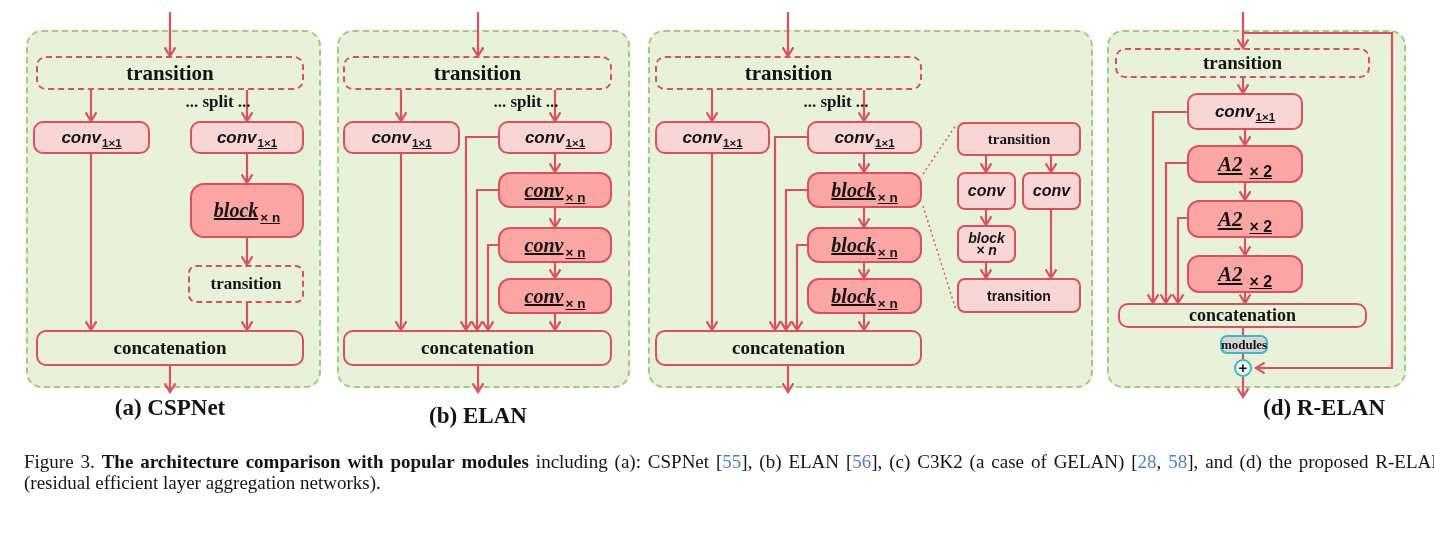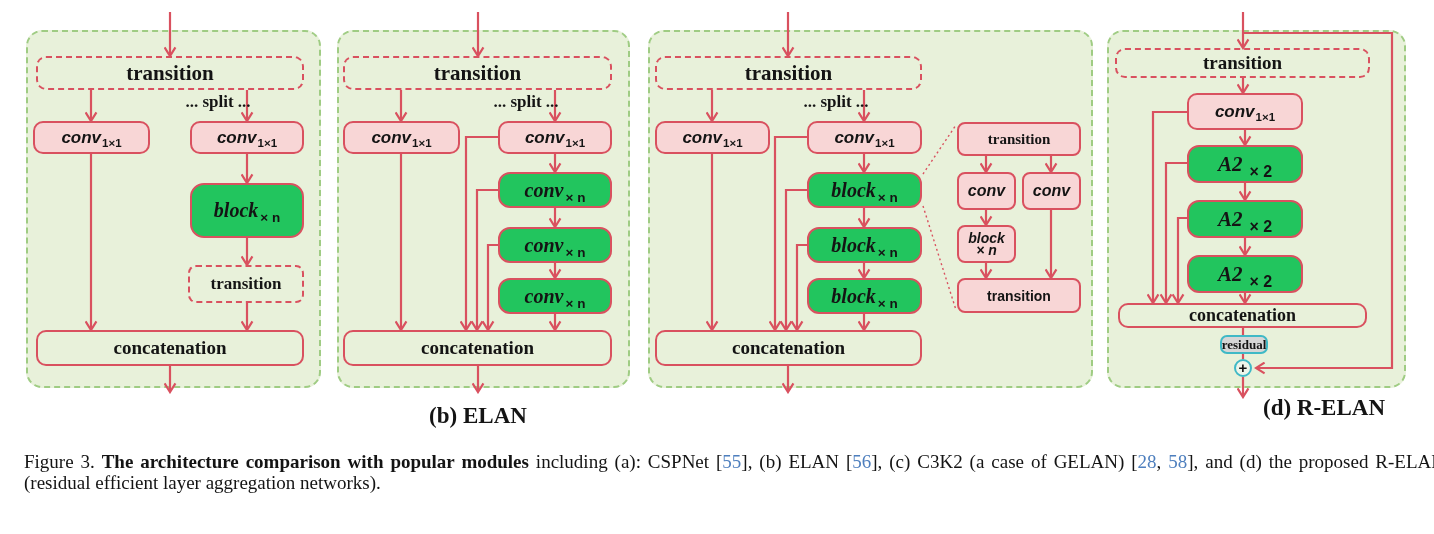--- a/index.html
+++ b/index.html
@@ -4,27 +4,27 @@
 <style>
   html,body{margin:0;padding:0;background:#ffffff;}
   .canvas{position:relative;width:1434px;height:534px;background:#ffffff;overflow:hidden;
           font-family:"Liberation Serif",serif;color:#141414;}
   .panel{position:absolute;z-index:1;background:#e8f1da;border:2px dashed #9fcc83;border-radius:16px;box-sizing:border-box;}
   svg.flow{position:absolute;left:0;top:0;z-index:2;pointer-events:none;}
   .node{position:absolute;z-index:3;box-sizing:border-box;display:flex;align-items:center;justify-content:center;}
   .rb{border:2px solid #d9515f;border-radius:10px;}
   .dash{border-style:dashed;background:transparent;}
   .pink{background:#f8d6d6;}
-  .white{background:#22c55e;}
+  .white{background:#fca5a5;text-decoration:underline;}
   .trans-lg{font:bold 21px "Liberation Serif",serif;}
   .trans-sm{font:bold 17px "Liberation Serif",serif;}
   .concat-t{font:bold 19px "Liberation Serif",serif;}
   .split{position:absolute;z-index:3;text-align:center;font:bold 17px "Liberation Serif",serif;padding-left:48px;}
   .conv-sans{font:italic bold 17px "Liberation Sans",sans-serif;}
-  .sub-sans{font:bold 11.5px "Liberation Sans",sans-serif;font-style:normal;display:inline-block;transform:translateY(5px);margin-left:1px;}
+  .sub-sans{font:bold 11.5px "Liberation Sans",sans-serif;font-style:normal;display:inline-block;transform:translateY(5px);margin-left:1px;text-decoration:underline;}
   .conv-serif{font:italic bold 20px "Liberation Serif",serif;}
   .sub-n{font:bold 13.5px "Liberation Sans",sans-serif;font-style:normal;display:inline-block;transform:translateY(7px);margin-left:2px;}
   .a2-t{font:italic bold 21px "Liberation Serif",serif;}
   .sub-a2{font:bold 16px "Liberation Sans",sans-serif;font-style:normal;display:inline-block;transform:translateY(8px);margin-left:7px;}
   .sd-trans-top{font:bold 15px "Liberation Serif",serif;}
   .sd-trans-bot{font:bold 14px "Liberation Sans",sans-serif;}
   .sd-conv{font:italic bold 16px "Liberation Sans",sans-serif;}
   .sd-block{font:italic bold 14px "Liberation Sans",sans-serif;line-height:12px;text-align:center;}
   .scalebox{background:#d6d6d6;border:2px solid #3fb9c6;border-radius:7px;font:bold 13px "Liberation Serif",serif;z-index:4;}
   .plus-circ{background:#eef5ea;border:2px solid #3fb9c6;border-radius:50%;font:bold 15px "Liberation Sans",sans-serif;
@@ -127,20 +127,21 @@
   <div class="node rb white" style="left:190px;top:183px;width:114px;height:55px;border-radius:14px">
     <span class="conv-serif">block</span>
       <span class="sub-n">× n</span>
   </div>
   <div class="node rb dash trans-sm" style="left:188px;top:265px;width:116px;height:38px;border-radius:8px">
       <span>transition</span>
     </div>
   <div class="node rb concat-t" style="left:36px;top:330px;width:268px;height:36px">
       <span>concatenation</span>
     </div>
+  <div class="plabel" style="left:40px;top:395px;width:260px">(a) CSPNet</div>
 
   <div class="node rb dash trans-lg" style="left:343px;top:56px;width:269px;height:34px">
       <span>transition</span>
     </div>
   <div class="split" style="left:398px;top:92px;width:160px">... split ...</div>
   <div class="node rb pink" style="left:343px;top:121px;width:117px;height:33px">
     <span class="conv-sans">conv</span>
       <span class="sub-sans">1×1</span>
   </div>
   <div class="node rb pink" style="left:498px;top:121px;width:114px;height:33px">
@@ -227,20 +228,20 @@
       <span class="sub-a2">× 2</span>
   </div>
   <div class="node rb white" style="left:1187px;top:255px;width:116px;height:38px;border-radius:12px">
     <span class="a2-t">A2</span>
       <span class="sub-a2">× 2</span>
   </div>
   <div class="node rb" style="left:1118px;top:303px;width:249px;height:25px;font:bold 18px 'Liberation Serif',serif">
       <span>concatenation</span>
     </div>
   <div class="node scalebox" style="left:1220px;top:335px;width:48px;height:19px">
-      <span>residual</span>
+      <span>modules</span>
     </div>
   <div class="node plus-circ" style="left:1234px;top:359px;width:18px;height:18px">+</div>
   <div class="plabel" style="left:1194px;top:395px;width:260px">(d) R-ELAN</div>
 
   <div class="caption"><span>Figure 3.  </span><span class="cap-bold">The architecture comparison with popular modules</span><span> including (a): CSPNet [</span><span class="cap-link">55</span><span>], (b) ELAN [</span><span class="cap-link">56</span><span>], (c) C3K2 (a case of GELAN) [</span><span class="cap-link">28</span><span>, </span><span class="cap-link">58</span><span>], and (d) the proposed R-ELAN (residual efficient layer aggregation networks).</span></div>
 
 </div>
 
 </body></html>

